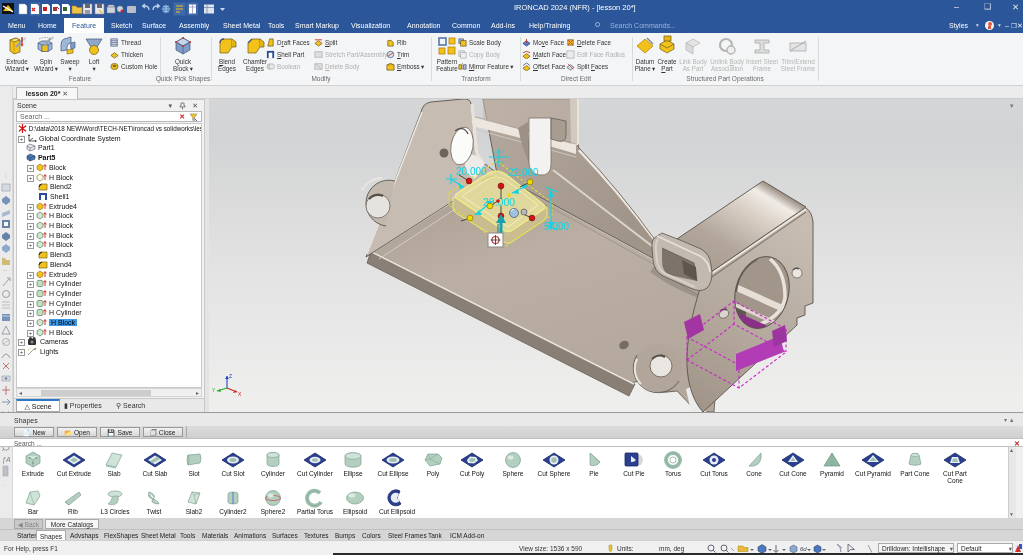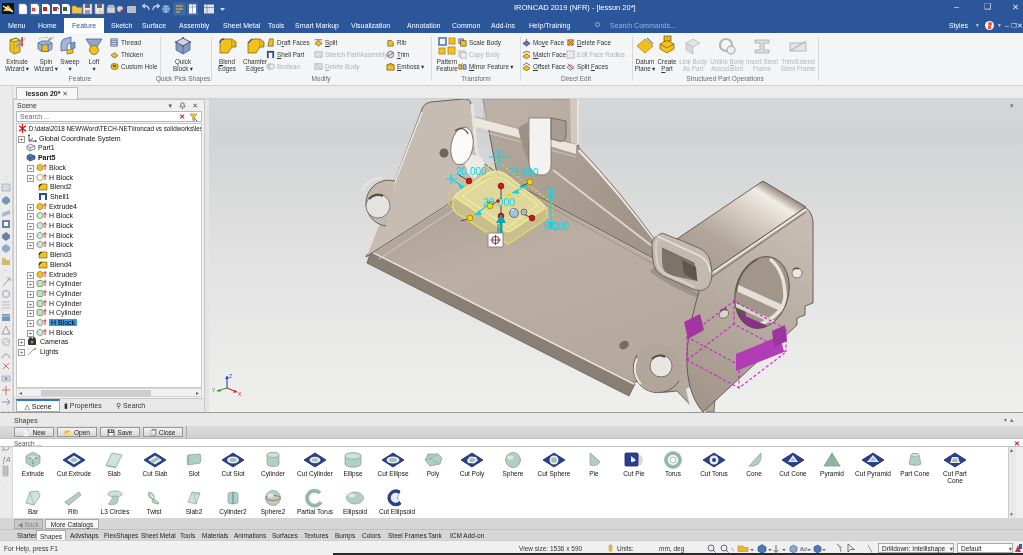--- a/index.html
+++ b/index.html
@@ -46,21 +46,21 @@
 .trow svg{vertical-align:-2px;}
 .plus{display:inline-block;width:7px;height:7px;border:1px solid #999;background:#fff;font-size:6px;line-height:5px;text-align:center;color:#444;vertical-align:0px;margin-right:2px;}
 
 .citem{position:absolute;width:40px;text-align:center;font-size:6.5px;color:#111;line-height:1.1;}
 .citem svg{display:block;margin:0 auto;}
 </style></head>
 <body>
 <div id="root">
 
 <div class="abs" id="titlebar"></div>
-<div class="abs" id="title">IRONCAD 2019 (NFR)  -  [lesson 20*]</div>
+<div class="abs" id="title">IRONCAD 2024 (NFR)  -  [lesson 20*]</div>
 <div class="abs" id="qat" style="left:2px;top:2px;width:400px;height:14px;">
 <svg width="200" height="14" viewBox="0 0 200 14">
 
 <rect x="0" y="1" width="12" height="11" fill="#111"></rect>
         <path d="M1 9 L6 3 L11 9 Z" fill="#f2c21a"></path>
         <path d="M1 4 L11 10" stroke="#fff" stroke-width="1.2"></path>
 
 <path d="M17 2 h6 l2 2 v8 h-8 z" fill="#fff" stroke="#9ab" stroke-width="0.5"></path>
 
 <rect x="27.5" y="0.5" width="11" height="13" fill="#3f69a9"></rect>

